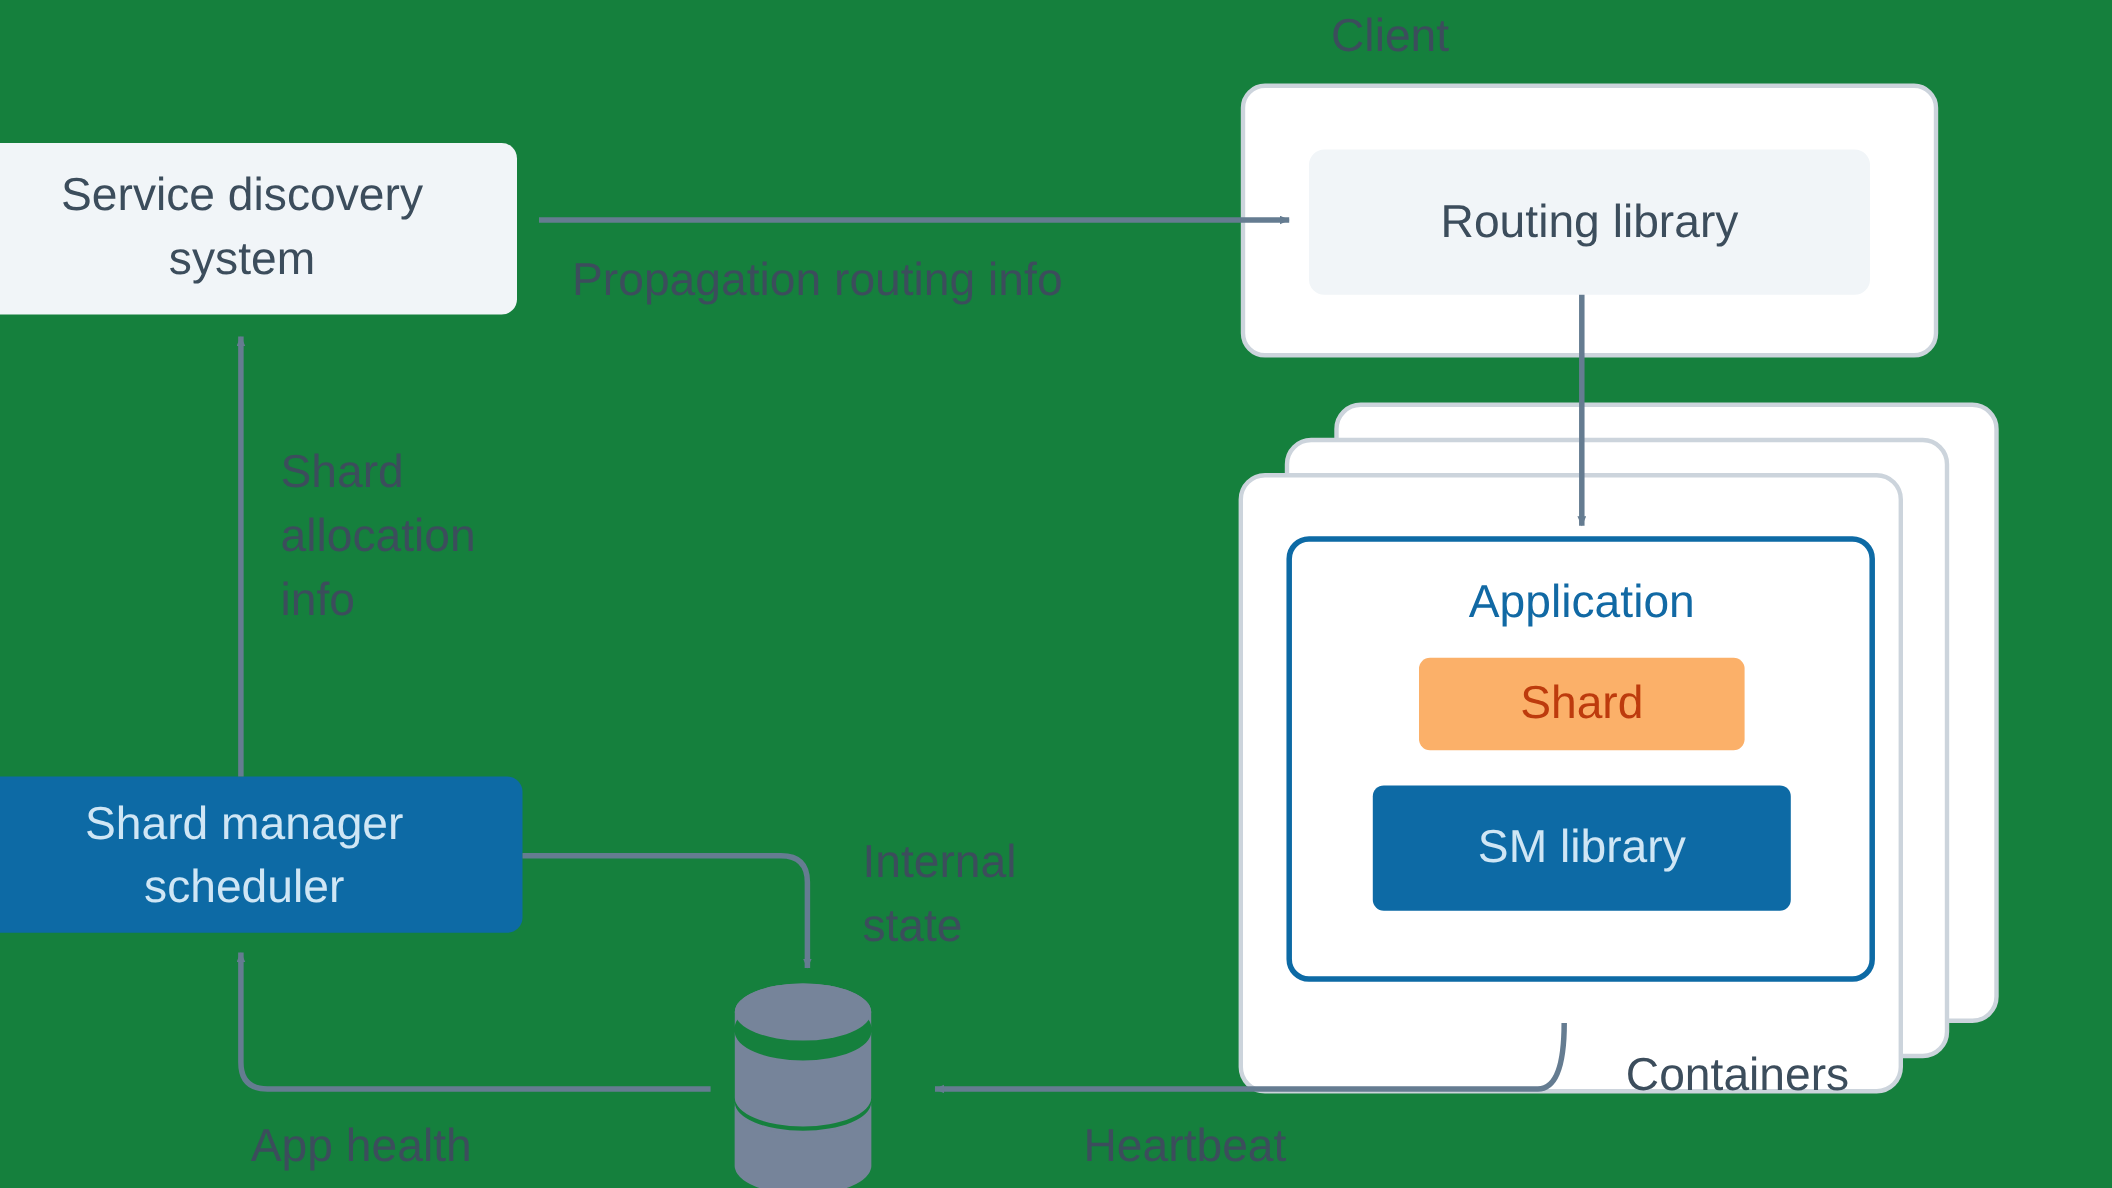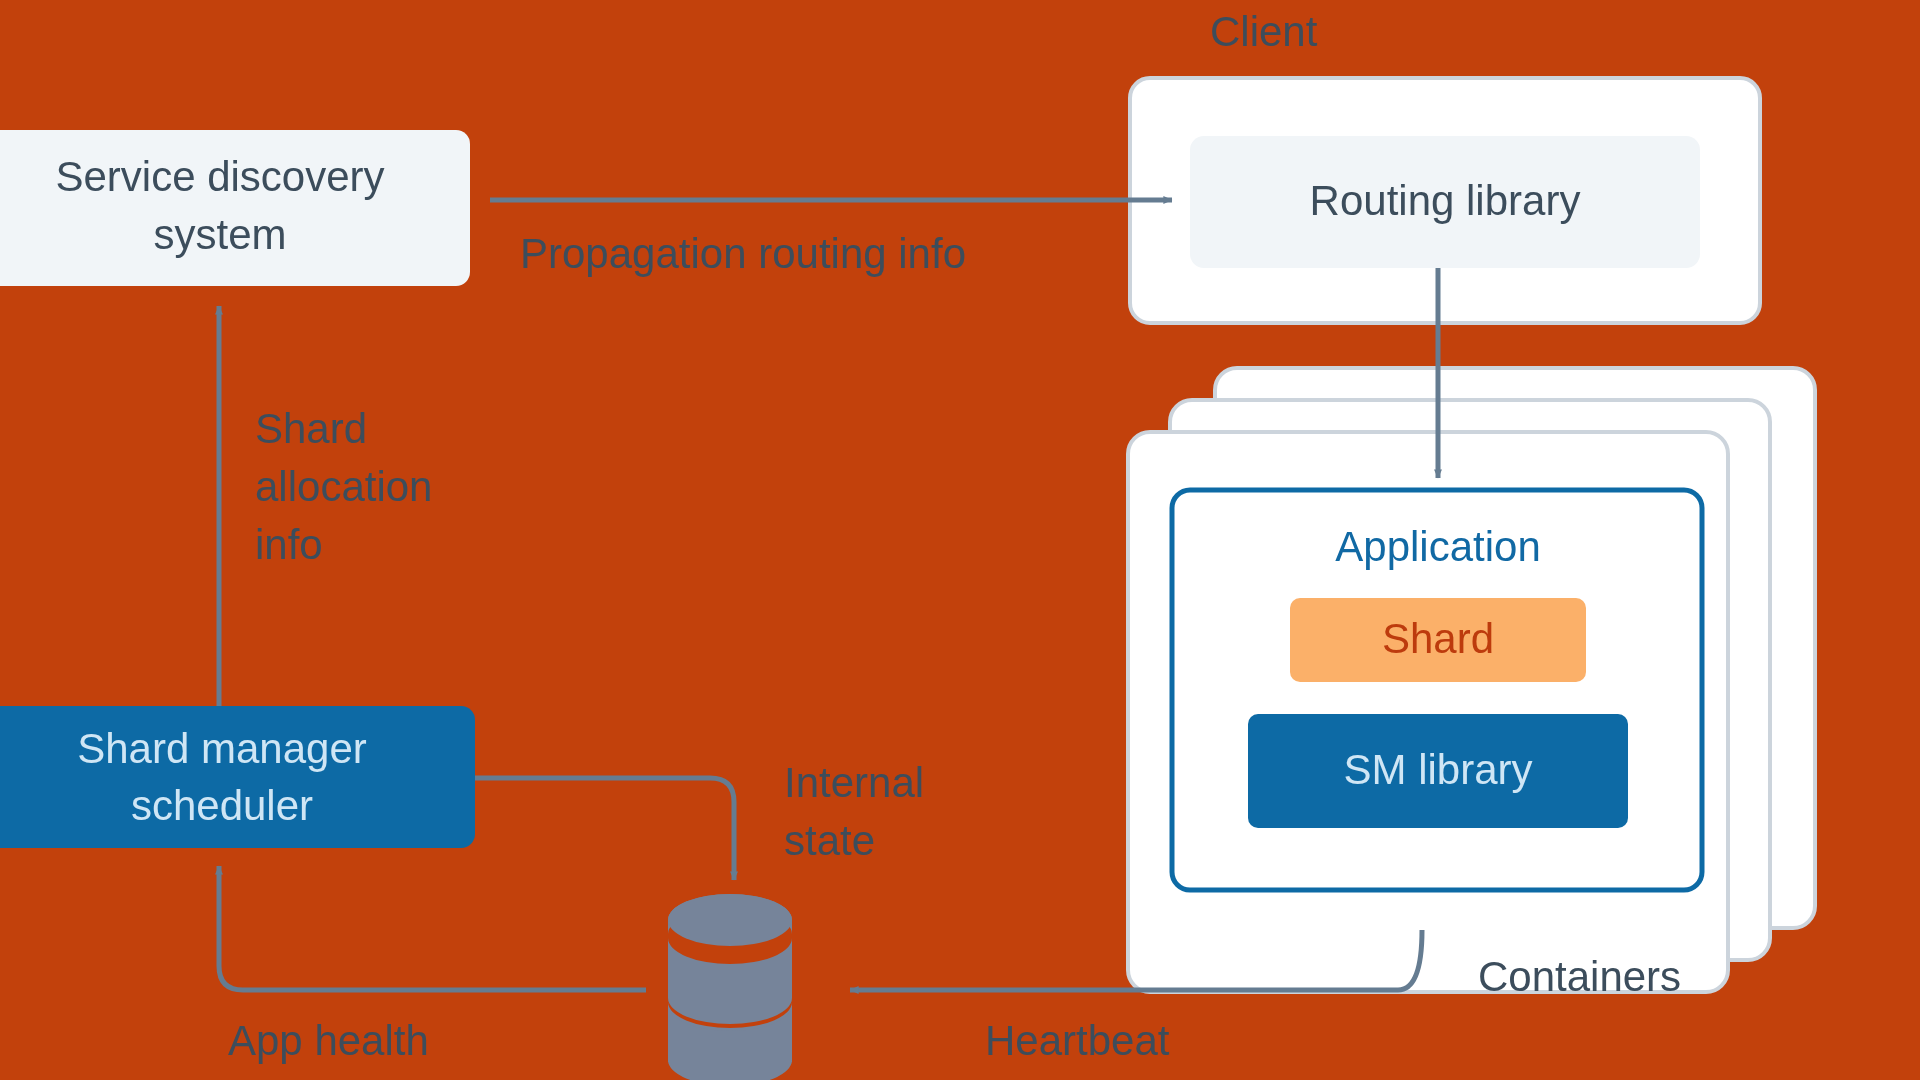--- a/index.html
+++ b/index.html
@@ -10,21 +10,21 @@
   body {
     width: 1920px;
     height: 1080px;
     overflow: hidden;
     font-family: "Liberation Sans", sans-serif;
   }
   #diagram-root {
     position: relative;
     width: 1920px;
     height: 1080px;
-    background: #c2410c;
+    background: #15803d;
   }
   svg.layer {
     position: absolute;
     top: 0;
     left: 0;
     width: 1920px;
     height: 1080px;
   }
   .node-text {
     font-family: "Liberation Sans", sans-serif;

